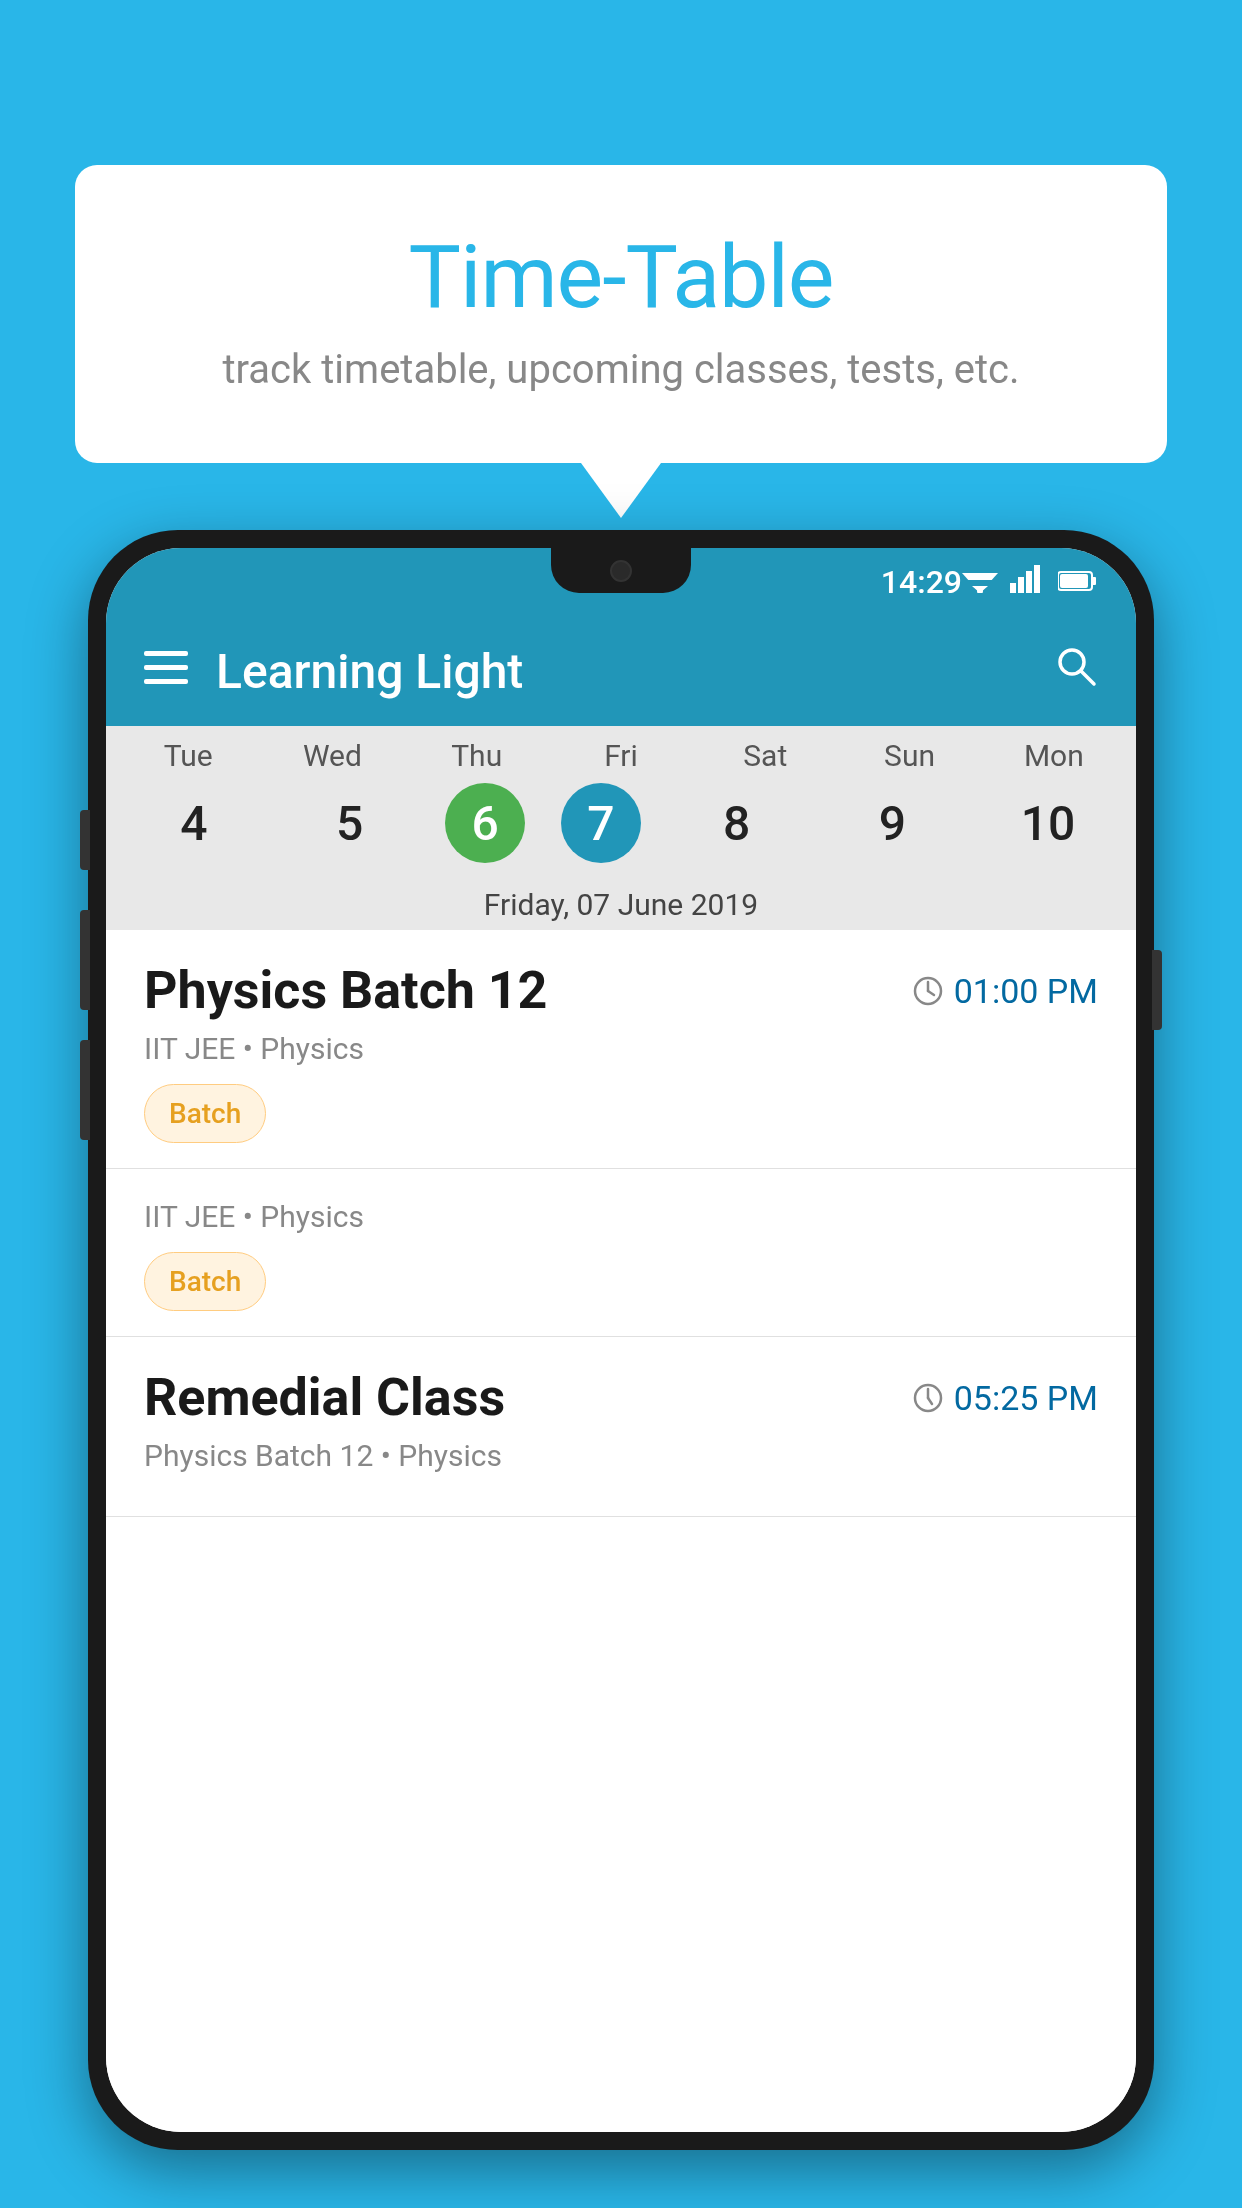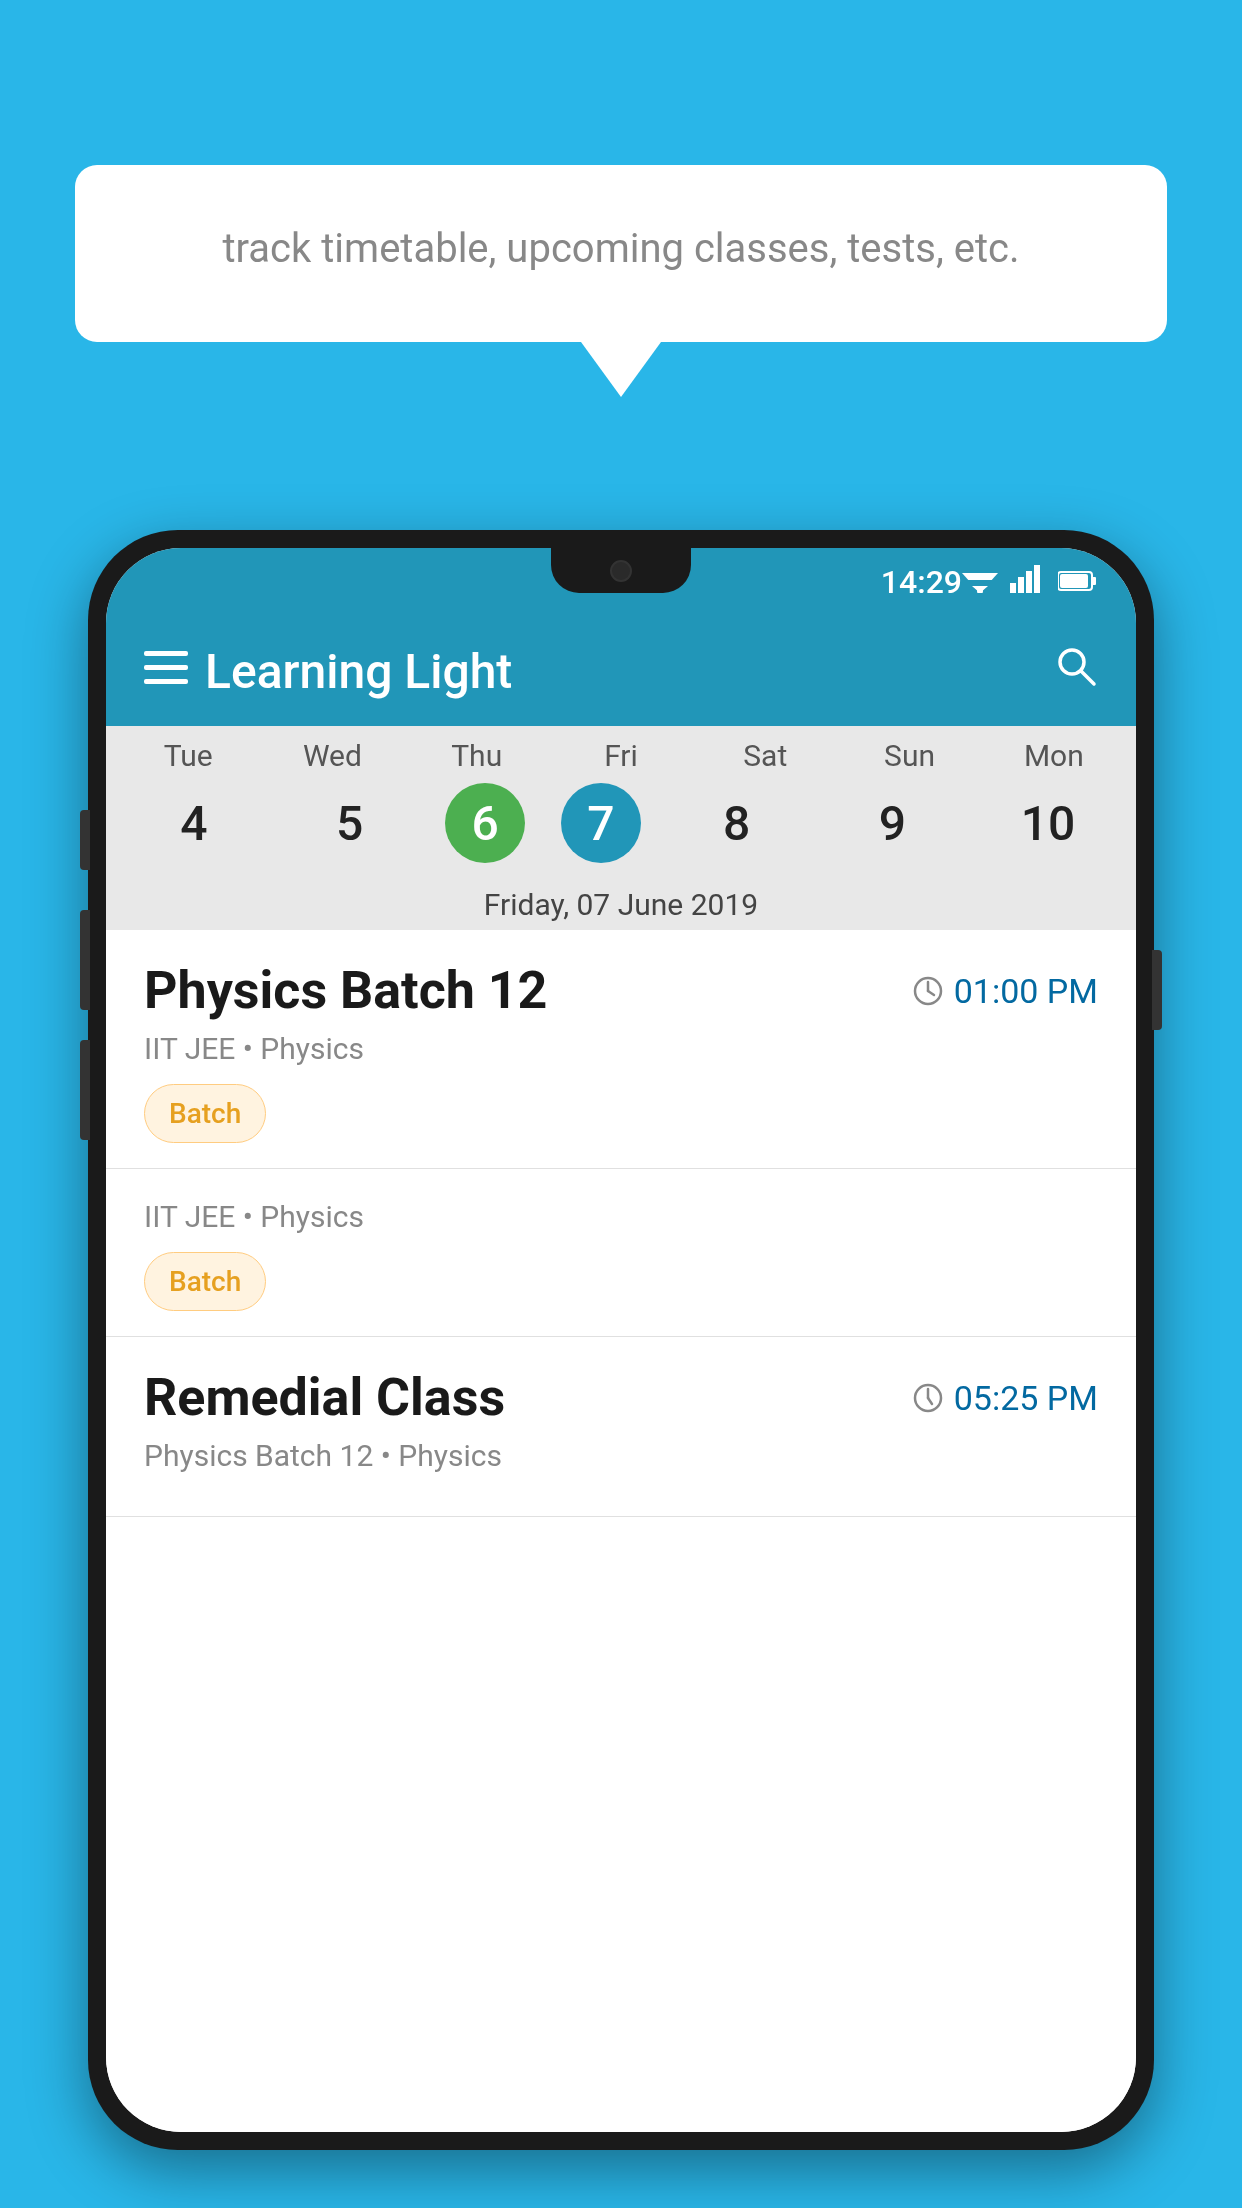--- a/index.html
+++ b/index.html
@@ -140,21 +140,21 @@
       font-size: 28px;
     }
 
     
     .app-bar {
       background: #2196b8;
       height: 110px;
       display: flex;
       align-items: center;
       padding: 0 38px;
-      gap: 17px;
+      gap: 28px;
     }
 
     .hamburger-icon {
       color: white;
       font-size: 42px;
       cursor: pointer;
       line-height: 1;
     }
 
     .app-title {
@@ -328,20 +328,21 @@
       background: white;
       display: flex;
       flex-direction: column;
     }
   </style>
 </head>
 <body>
 
 <div class="speech-bubble-wrapper">
   <div class="speech-bubble">
+    <div class="speech-bubble-title">Time-Table</div>
     <div class="speech-bubble-subtitle">track timetable, upcoming classes, tests, etc.</div>
   </div>
   <div class="speech-bubble-tail"></div>
 </div>
 
 <div class="phone-wrapper">
   <div class="phone-outer">
 
     <div class="phone-side-btn-right"></div>
     <div class="phone-side-btn-left-top"></div>

